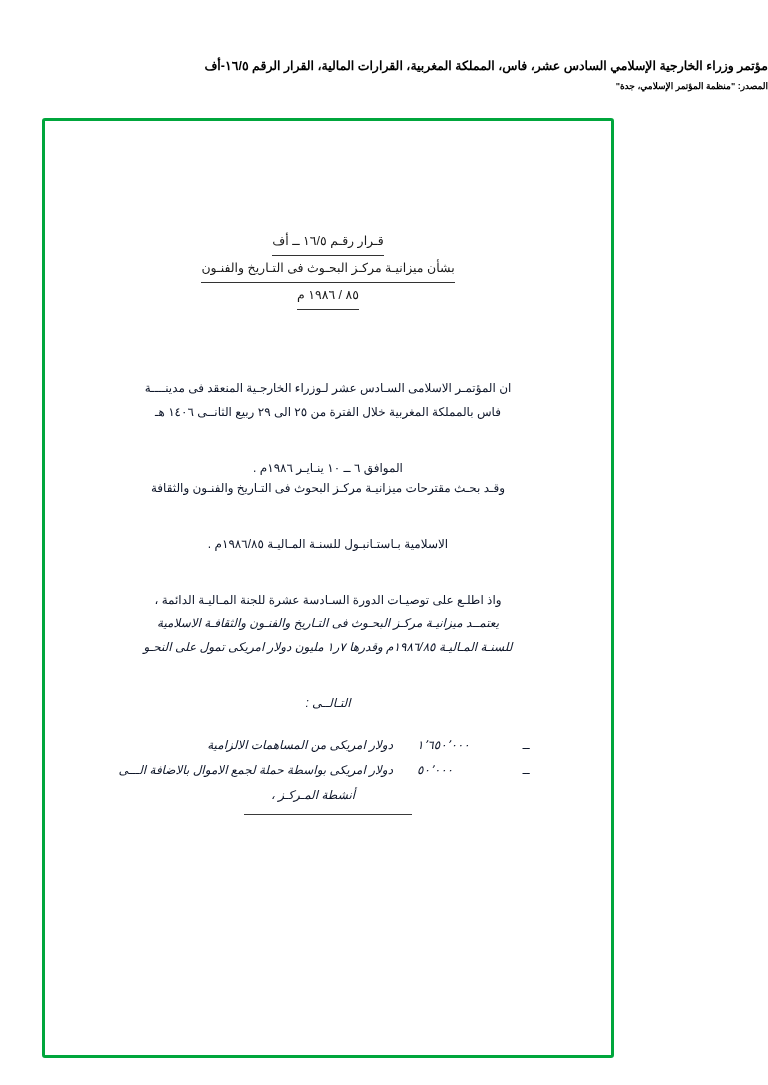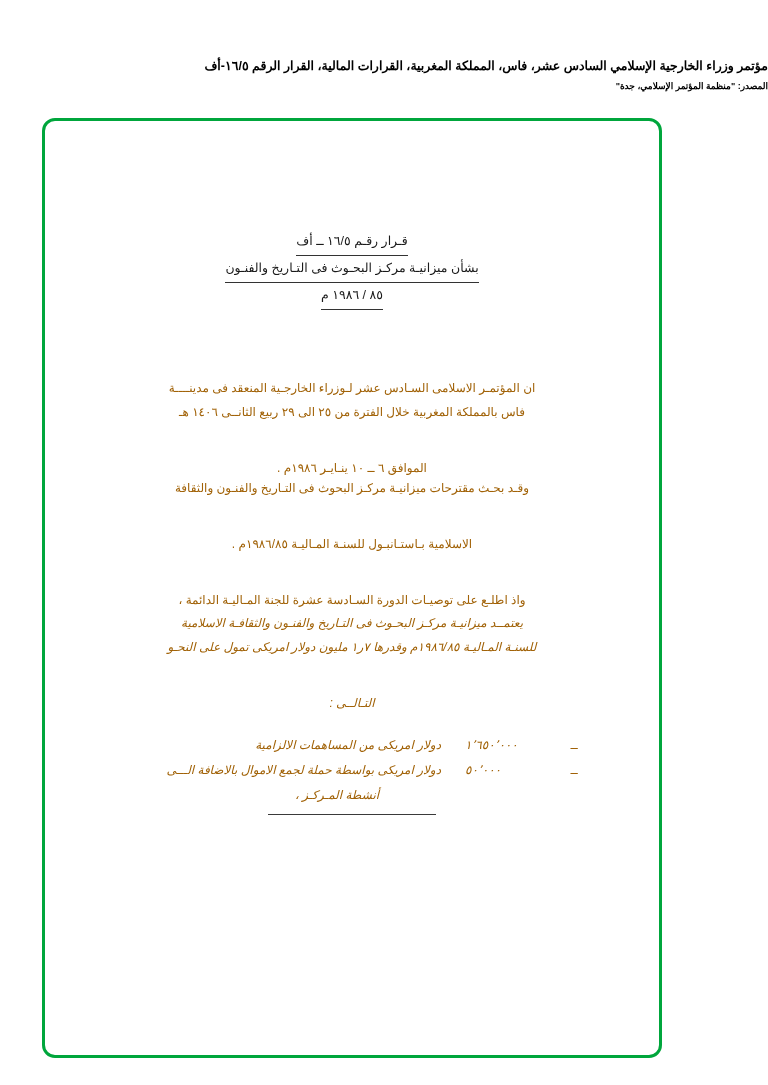--- a/index.html
+++ b/index.html
@@ -45,24 +45,24 @@
     font-weight: bold;
     color: #000000;
     direction: rtl;
   }
 
   
   .frame {
     position: absolute;
     top: 118px;
     left: 42px;
-    width: 620px;
+    width: 572px;
     height: 940px;
     border: 3px solid #00a63c;
-    border-radius: 13px;
+    border-radius: 3px;
     box-sizing: border-box;
     background: #ffffff;
   }
 
   .scan {
     position: absolute;
     top: 0;
     left: 0;
     right: 0;
     bottom: 0;
@@ -90,21 +90,21 @@
     border-bottom: 1px solid #333;
     padding-bottom: 1px;
     display: inline-block;
   }
 
   .body-block {
     position: absolute;
     left: 72px;
     right: 72px;
     direction: rtl;
-    color: #a16207;
+    color: #0f172a;
   }
   .para {
     font-size: 12px;
     line-height: 24px;
     letter-spacing: 0.9px;
     text-align: justify;
     text-align-last: center;
     margin-bottom: 18px;
   }
   .para .ln {

